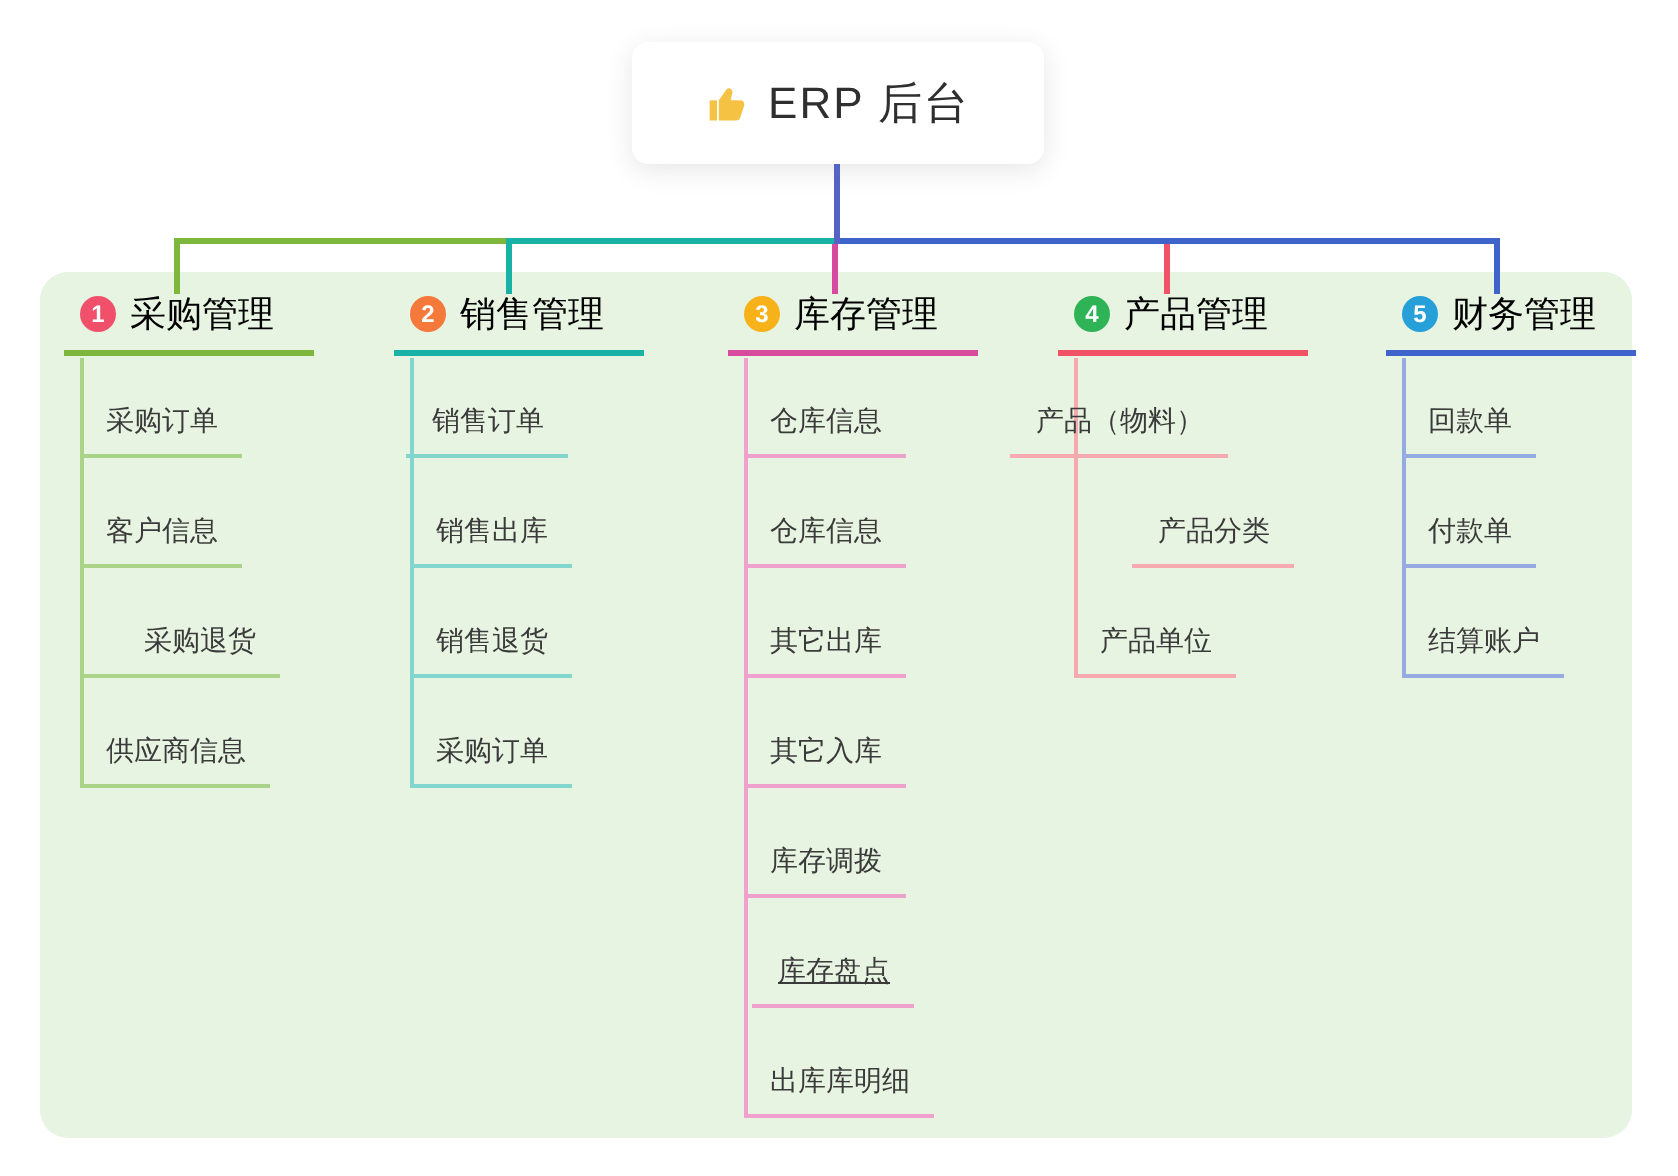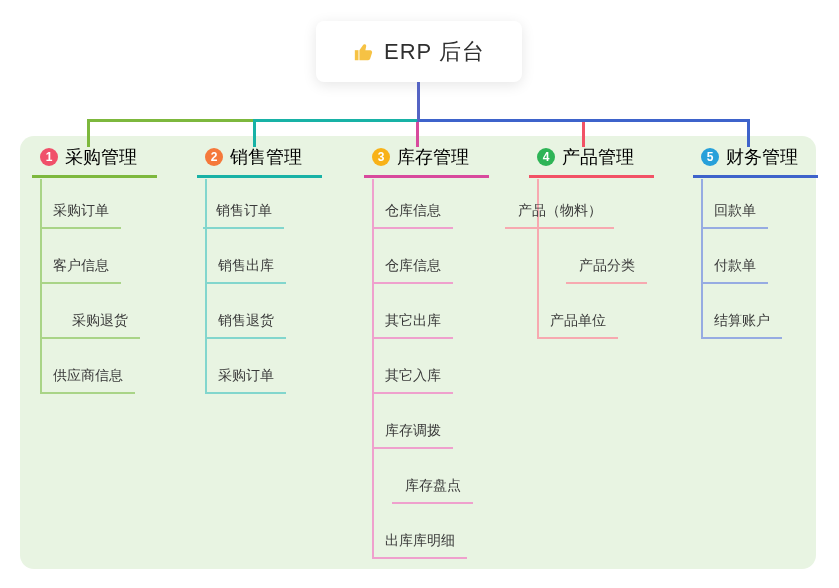--- a/index.html
+++ b/index.html
@@ -89,21 +89,21 @@
       <div class="branch-header" style="left: 364px; top: 146px; border-bottom-color: rgb(216, 74, 157);">
         <div class="badge" style="background: rgb(248, 178, 25);">3</div>
         <div class="branch-label">库存管理</div>
       </div>
       <div class="trunk" style="left: 372px; top: 179px; height: 380px; background: rgb(239, 160, 205);"></div>
       <div class="child-node" style="left: 372px; top: 202px; border-bottom-color: rgb(239, 160, 205);">仓库信息</div>
       <div class="child-node" style="left: 372px; top: 257px; border-bottom-color: rgb(239, 160, 205);">仓库信息</div>
       <div class="child-node" style="left: 372px; top: 312px; border-bottom-color: rgb(239, 160, 205);">其它出库</div>
       <div class="child-node" style="left: 372px; top: 367px; border-bottom-color: rgb(239, 160, 205);">其它入库</div>
       <div class="child-node" style="left: 372px; top: 422px; border-bottom-color: rgb(239, 160, 205);">库存调拨</div>
-      <div class="child-node" style="left: 392px; top: 477px; border-bottom-color: rgb(239, 160, 205);">库存盘点</div>
+      <div class="child-node" style="left: 376px; top: 477px; border-bottom-color: rgb(239, 160, 205); text-decoration: underline;">库存盘点</div>
       <div class="child-node" style="left: 372px; top: 532px; border-bottom-color: rgb(239, 160, 205);">出库库明细</div>
       <div class="branch-header" style="left: 529px; top: 146px; border-bottom-color: rgb(242, 82, 102);">
         <div class="badge" style="background: rgb(46, 180, 86);">4</div>
         <div class="branch-label">产品管理</div>
       </div>
       <div class="trunk" style="left: 537px; top: 179px; height: 160px; background: rgb(247, 169, 176);"></div>
       <div class="child-node" style="left: 505px; top: 202px; border-bottom-color: rgb(247, 169, 176);">产品（物料）</div>
       <div class="child-node" style="left: 566px; top: 257px; border-bottom-color: rgb(247, 169, 176);">产品分类</div>
       <div class="child-node" style="left: 537px; top: 312px; border-bottom-color: rgb(247, 169, 176);">产品单位</div>
       <div class="branch-header" style="left: 693px; top: 146px; border-bottom-color: rgb(62, 99, 203);">

